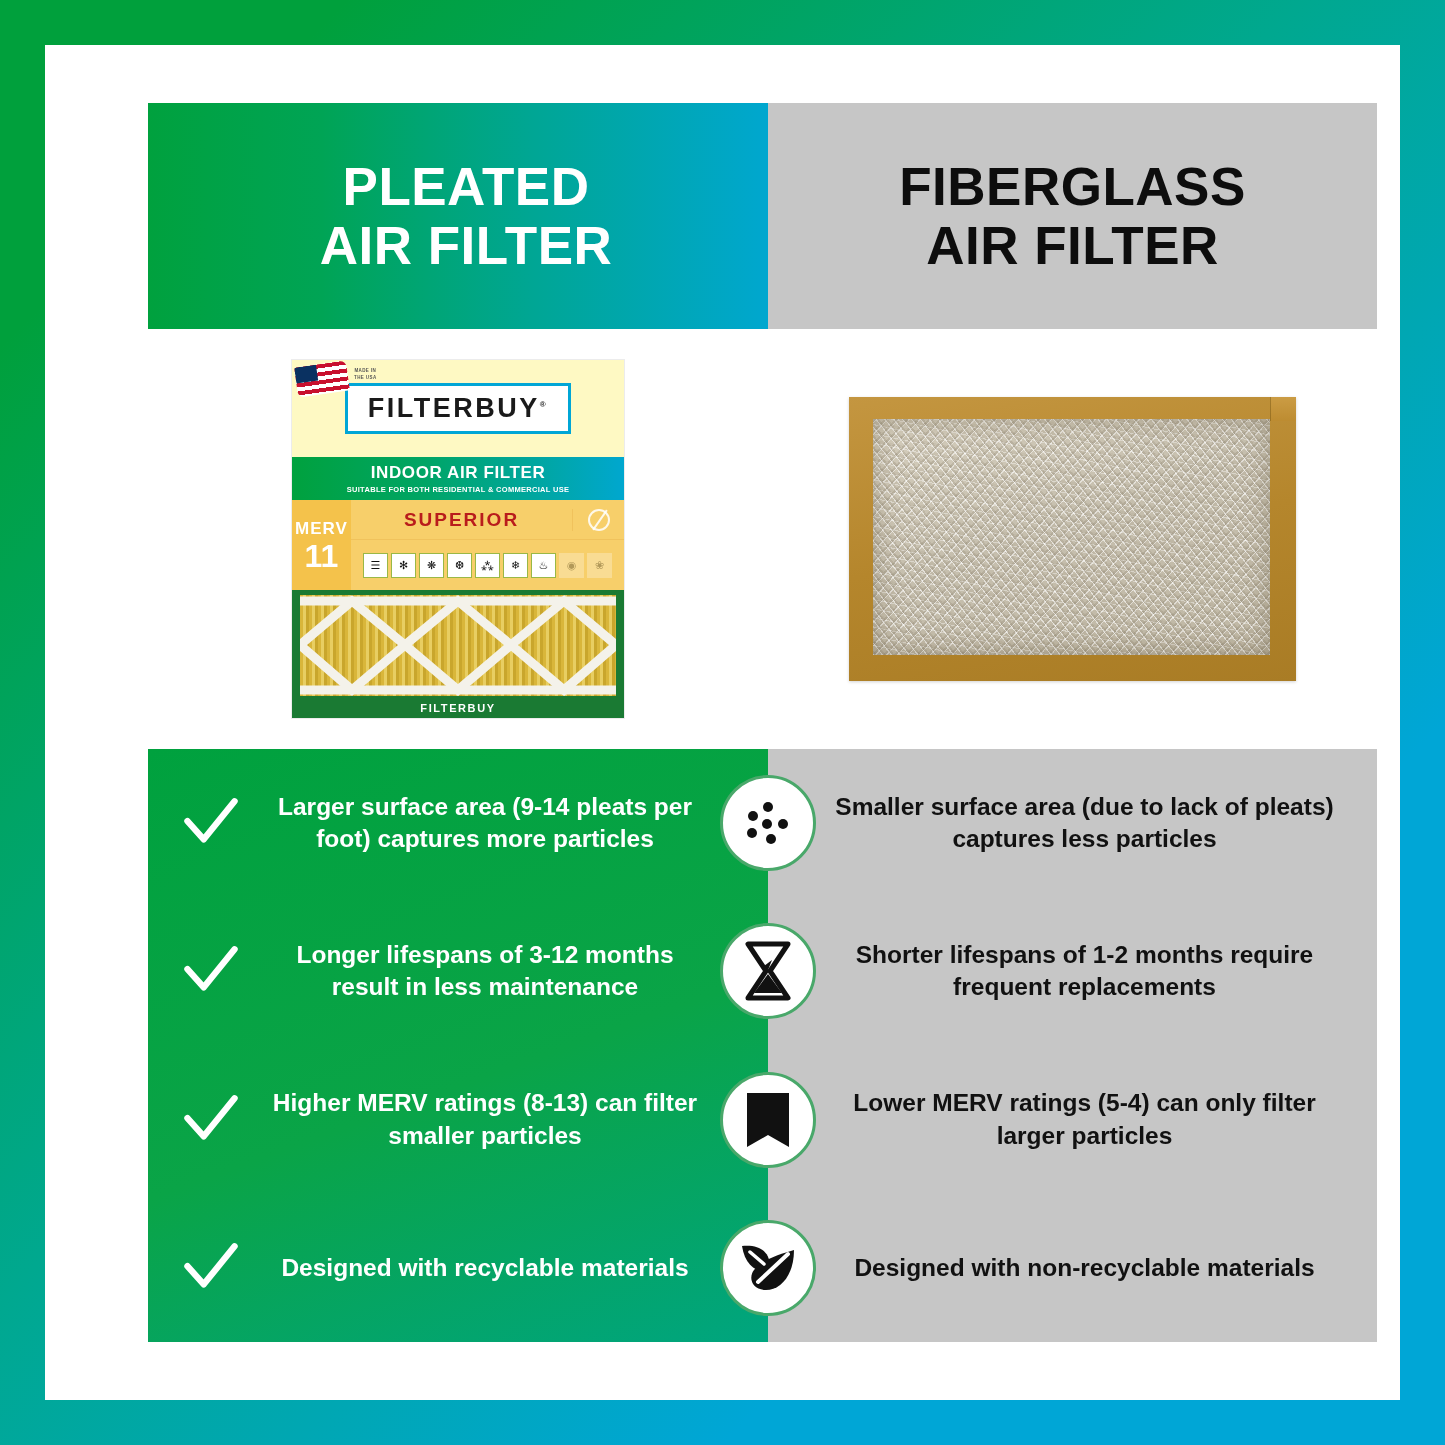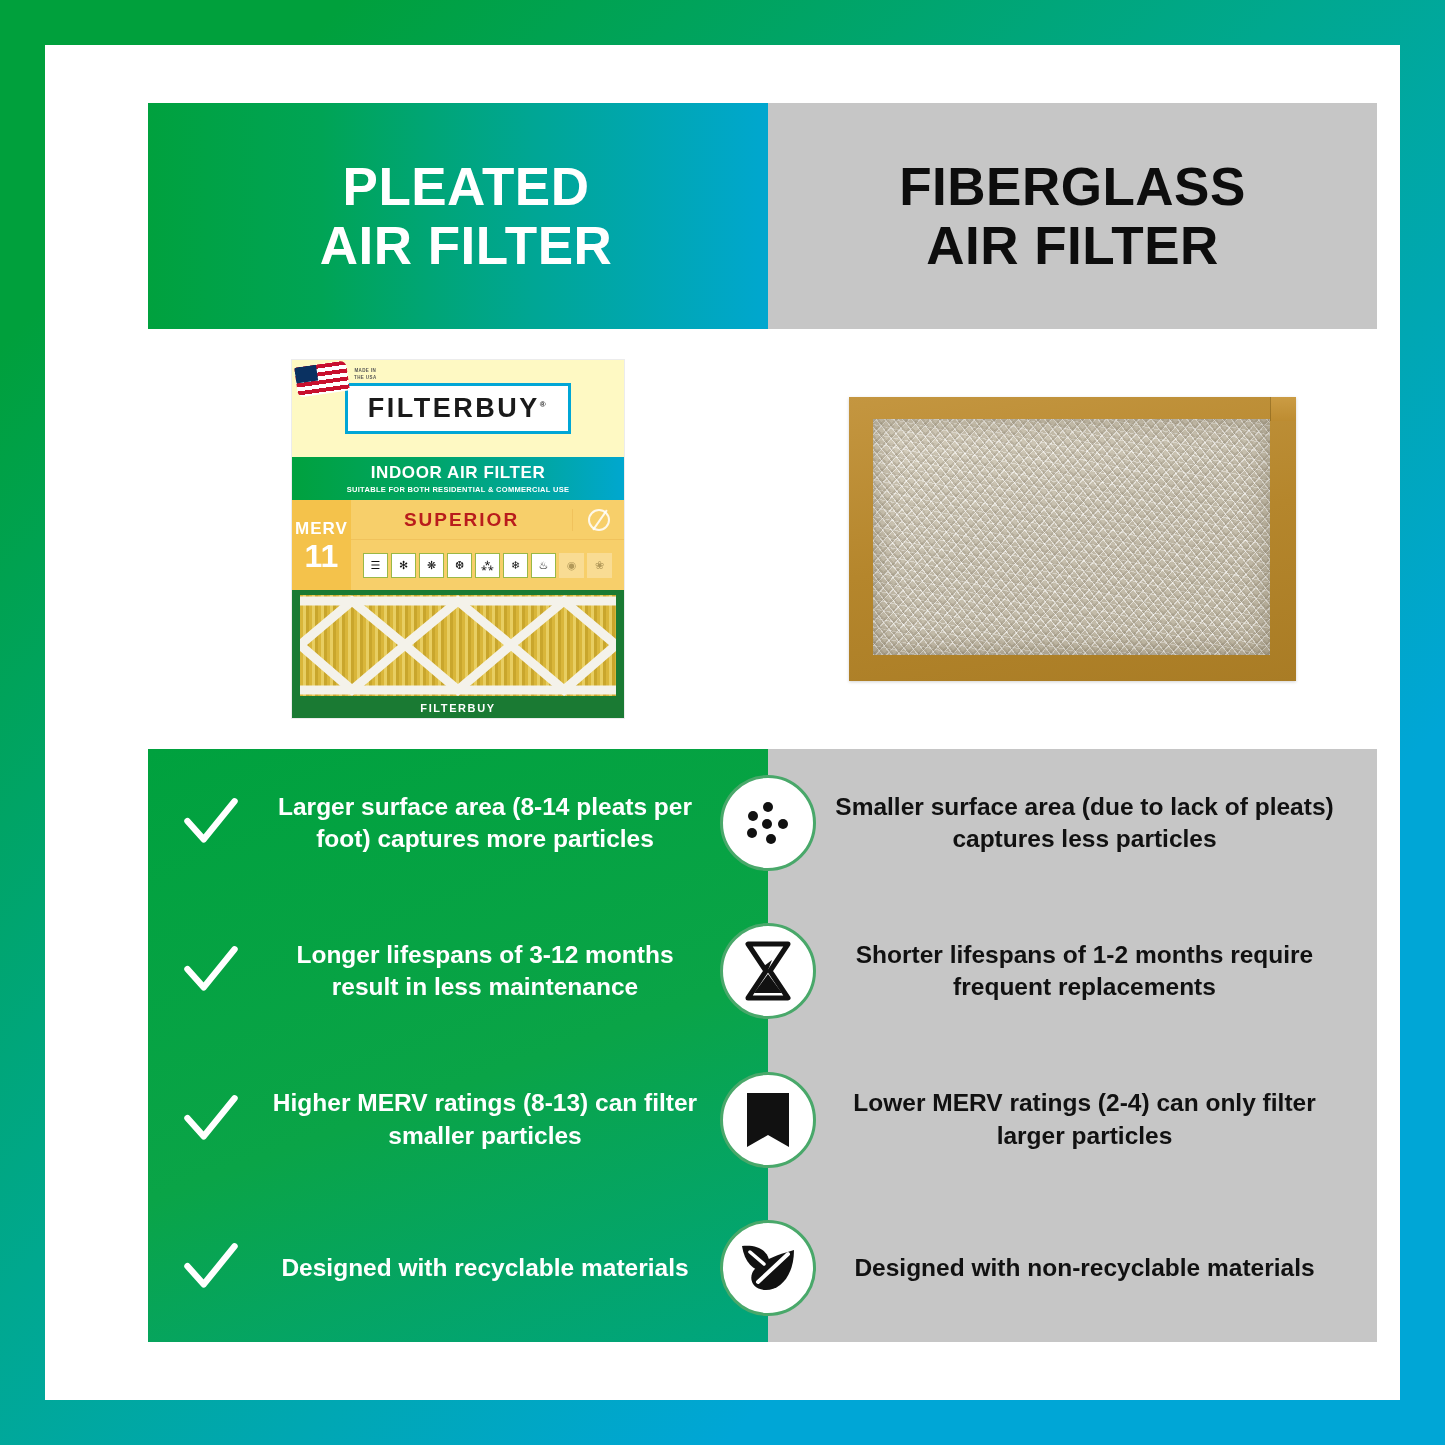--- a/index.html
+++ b/index.html
@@ -479,21 +479,21 @@
 
         <div class="rows">
 
           <div class="row">
             <div class="row-left">
               <span class="check">
                 <svg viewBox="0 0 64 64">
                     <path d="M6 30 L24 50 L58 8" fill="none" stroke="#ffffff" stroke-width="7" stroke-linecap="round" stroke-linejoin="round"></path>
                   </svg>
               </span>
-              <span class="txt">Larger surface area (8-14 pleats per foot) captures more particles</span>
+              <span class="txt">Larger surface area (9-14 pleats per foot) captures more particles</span>
             </div>
             <div class="badge">
               <svg width="60" height="60" viewBox="0 0 60 60">
                 <g fill="#111111">
                   <circle cx="30" cy="14" r="5"></circle>
                   <circle cx="15" cy="23" r="5"></circle>
                   <circle cx="45" cy="31" r="5"></circle>
                   <circle cx="29" cy="31" r="5"></circle>
                   <circle cx="14" cy="40" r="5"></circle>
                   <circle cx="33" cy="46" r="5"></circle>
@@ -534,21 +534,21 @@
                   </svg>
               </span>
               <span class="txt">Higher MERV ratings (8-13) can filter smaller particles</span>
             </div>
             <div class="badge">
               <svg width="46" height="58" viewBox="0 0 46 58">
                 <path d="M2 2 H44 V56 L23 44 L2 56 Z" fill="#111111"></path>
               </svg>
             </div>
             <div class="row-right">
-              <div class="txt">Lower MERV ratings (2-4) can only filter larger particles</div>
+              <div class="txt">Lower MERV ratings (5-4) can only filter larger particles</div>
             </div>
           </div>
 
           <div class="row">
             <div class="row-left">
               <span class="check">
                 <svg viewBox="0 0 64 64">
                     <path d="M6 30 L24 50 L58 8" fill="none" stroke="#ffffff" stroke-width="7" stroke-linecap="round" stroke-linejoin="round"></path>
                   </svg>
               </span>

